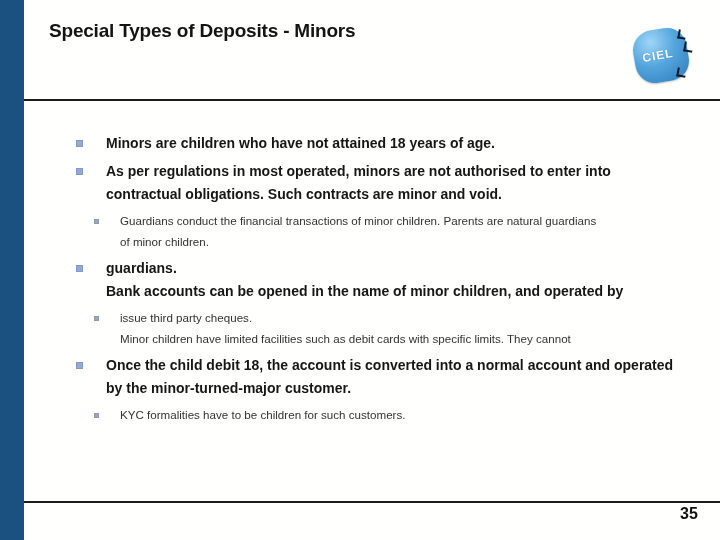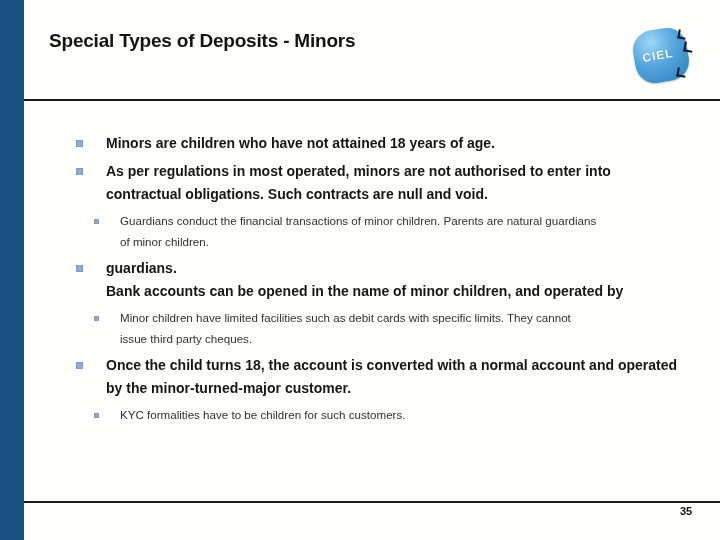--- a/index.html
+++ b/index.html
@@ -12,21 +12,21 @@
   }
   .slide { position: absolute; inset: 0; background: #fffffd; }
 
   .accent-bar {
     position: absolute; left: 0; top: 0;
     width: 24px; height: 540px;
     background: #1a5180;
   }
 
   .slide-title {
-    position: absolute; left: 49px; top: 30px;
+    position: absolute; left: 49px; top: 20px;
     font-size: 19px; font-weight: 700; color: #131313;
     letter-spacing: -0.2px; white-space: nowrap; margin: 0;
   }
 
   .rule {
     position: absolute; left: 24px; width: 696px;
     background: #1b1b1b;
   }
   .rule.top { top: 99px; height: 2px; }
   .rule.bottom { top: 501px; height: 2px; }
@@ -56,21 +56,21 @@
   }
   .bullet.l2 .sq {
     position: absolute; left: 94px; top: 8px;
     width: 5px; height: 5px;
     background: #9aa6bb; border: 1px solid #8c99b0;
     box-sizing: border-box;
   }
 
   .page-number {
     position: absolute; left: 680px; top: 505px;
-    font-size: 11px; font-weight: 700; color: #111;
+    font-size: 16px; font-weight: 700; color: #111;
   }
 
   
   .logo { position: absolute; left: 630px; top: 16px; width: 76px; height: 76px; }
   .logo-tile {
     position: absolute; left: 4px; top: 13px;
     width: 54px; height: 53px;
     border-radius: 20px;
     background: radial-gradient(circle at 35% 22%, #9ed6f7 0%, #55a5dd 45%, #2b7cba 100%);
     transform: rotate(-10deg);
@@ -116,44 +116,44 @@
   <div class="content">
 
     <div class="bullet l1">
       <span class="sq"></span>
       <div class="line">Minors are children who have not attained 18 years of age.</div>
     </div>
 
     <div class="bullet l1">
       <span class="sq"></span>
       <div class="line">As per regulations in most operated, minors are not authorised to enter into</div>
-      <div class="line">contractual obligations. Such contracts are null and void.</div>
+      <div class="line">contractual obligations. Such contracts are minor and void.</div>
     </div>
 
     <div class="bullet l2">
       <span class="sq"></span>
       <div class="line">Guardians conduct the financial transactions of minor children. Parents are natural guardians</div>
       <div class="line">of minor children.</div>
     </div>
 
     <div class="bullet l1">
       <span class="sq"></span>
       <div class="line">guardians.</div>
       <div class="line">Bank accounts can be opened in the name of minor children, and operated by</div>
     </div>
 
     <div class="bullet l2">
       <span class="sq"></span>
+      <div class="line">issue third party cheques.</div>
       <div class="line">Minor children have limited facilities such as debit cards with specific limits. They cannot</div>
-      <div class="line">issue third party cheques.</div>
     </div>
 
     <div class="bullet l1">
       <span class="sq"></span>
-      <div class="line">Once the child turns 18, the account is converted with a normal account and operated</div>
+      <div class="line">Once the child debit 18, the account is converted into a normal account and operated</div>
       <div class="line">by the minor-turned-major customer.</div>
     </div>
 
     <div class="bullet l2">
       <span class="sq"></span>
       <div class="line">KYC formalities have to be children for such customers.</div>
     </div>
 
   </div>
 

